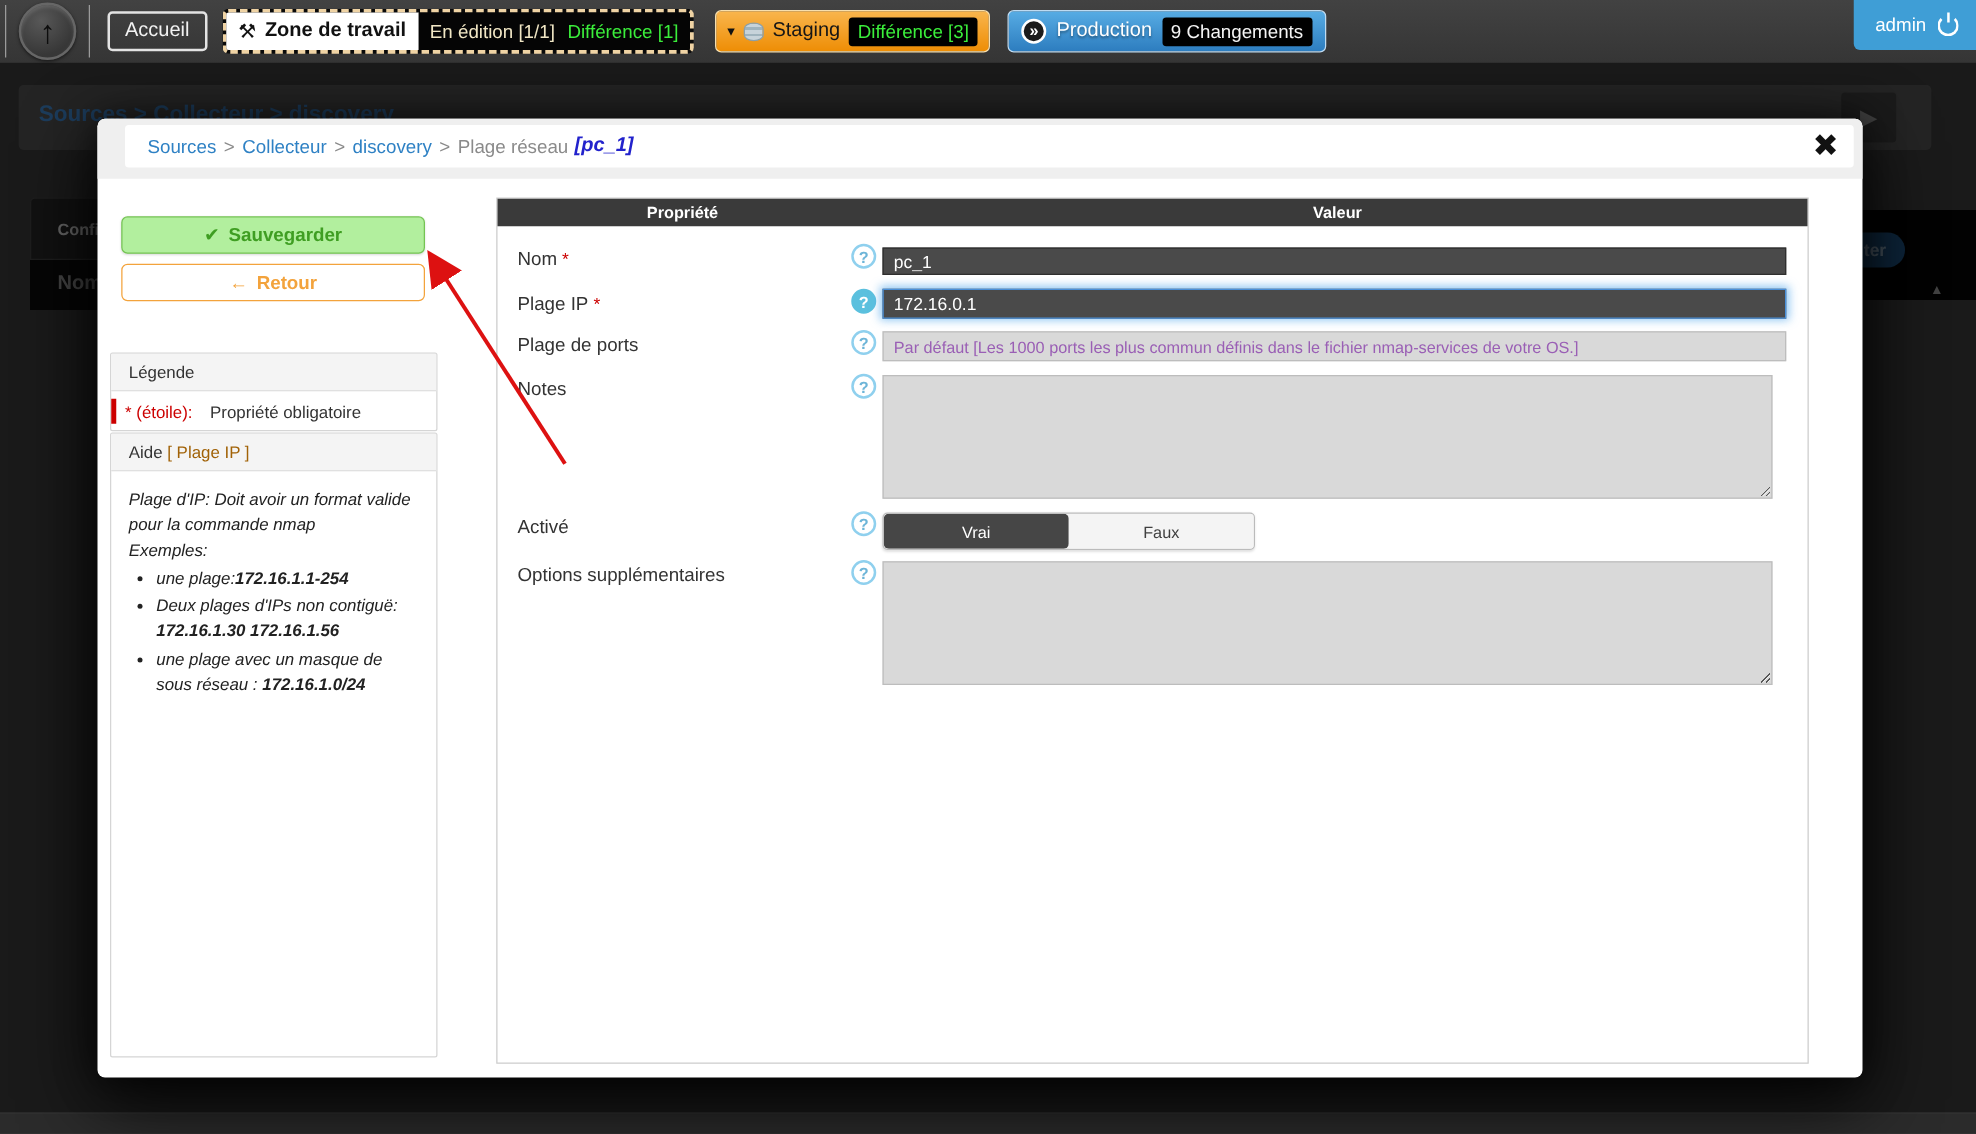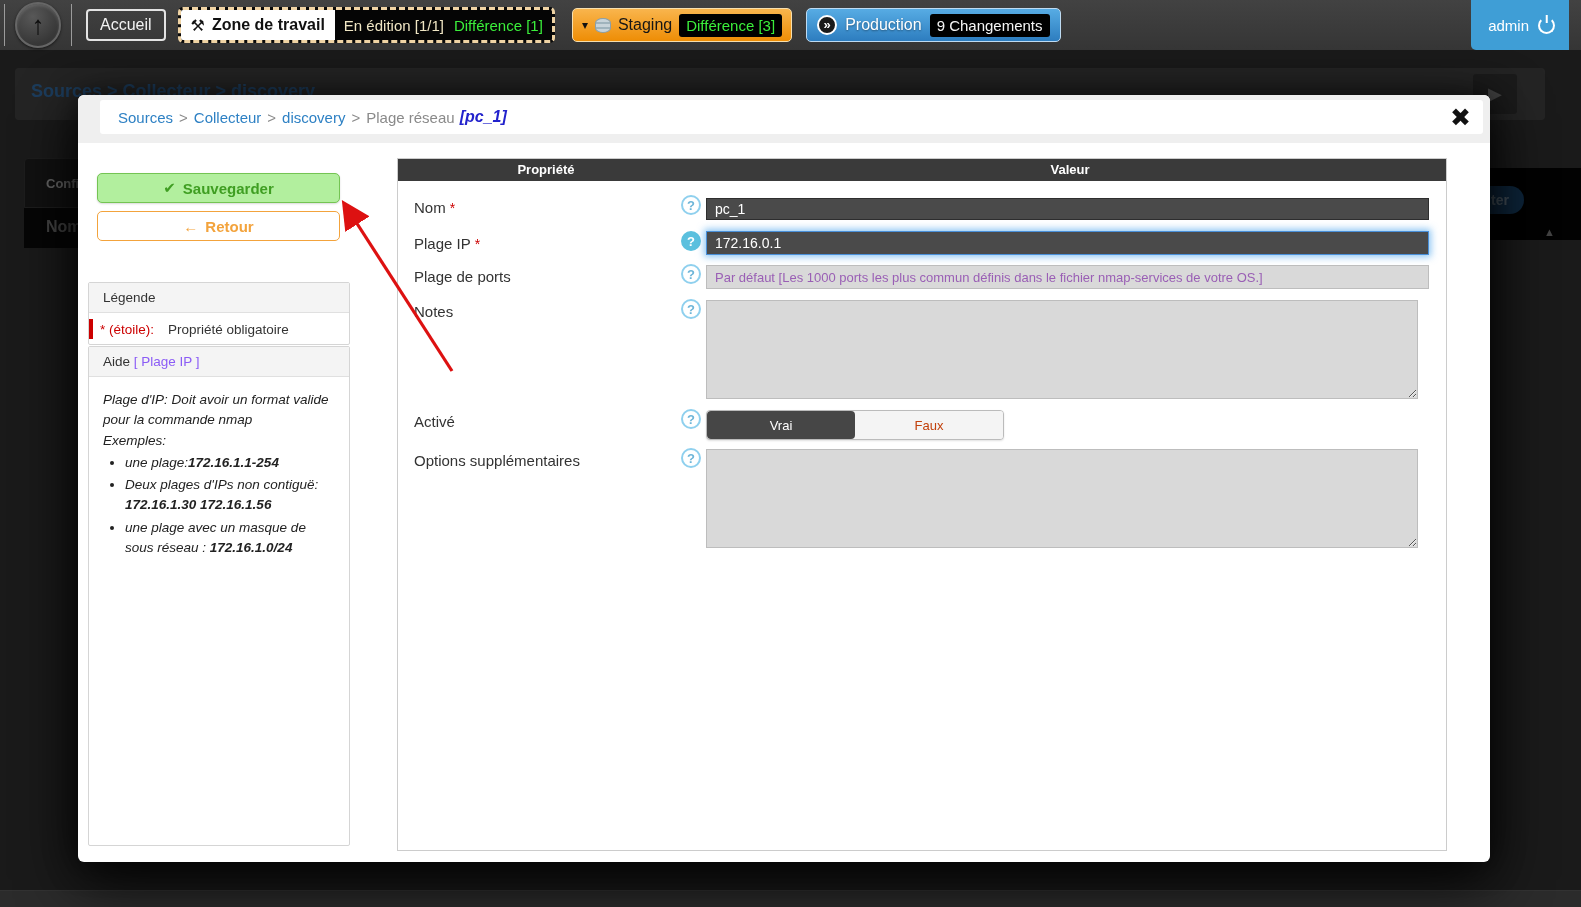--- a/index.html
+++ b/index.html
@@ -43,21 +43,21 @@
   .black-badge { background:#000; border-radius:3px; padding:3px 7px; font-size:15px;}
   .badge-green { color:#3bee3b; }
   .badge-white { color:#f5f5f5; }
   .prod-btn { margin-left:14px; height:34px; display:flex; align-items:center; gap:8px; padding:0 10px;
     background:linear-gradient(#57ace4,#2d7dbf); border:1px solid #bedbf2; border-radius:5px;
     cursor:pointer; flex:0 0 auto;}
   .prod-icon { width:20px; height:20px; border-radius:50%; background:#1b1b1b; border:2px solid #fff;
     display:flex; align-items:center; justify-content:center;}
   .prod-icon span { color:#fff; font-size:13px; font-weight:bold; line-height:1; margin-top:-1px;}
   .prod-label { font-size:16px; color:#fff; text-shadow:0 1px 2px rgba(0,0,0,.4);}
-  .admin-box { position:absolute; right:12px; top:0; width:98px; height:50px; background:#3f9ed6;
+  .admin-box { position:absolute; right:0; top:0; width:98px; height:40px; background:#3f9ed6;
     border-radius:0 0 0 5px; display:flex; align-items:center; justify-content:flex-end;
     gap:9px; padding-right:14px; cursor:pointer;}
   .admin-name { color:#fff; font-size:15px; }
   .power-icon { width:17px; height:17px; border:2px solid #fff; border-top-color:transparent;
     border-radius:50%; position:relative;}
   .power-icon::before { content:""; position:absolute; left:50%; top:-4px; transform:translateX(-50%);
     width:2.5px; height:8px; background:#fff;}
 
   
   .bg-content { position:absolute; left:0; top:50px; width:1581px; height:857px; background:#383838; z-index:1;}
@@ -101,21 +101,21 @@
     display:flex; align-items:center; justify-content:center; gap:7px; cursor:pointer;
     box-shadow:0 1px 2px rgba(0,0,0,.15);}
   .btn-back { position:absolute; left:19px; top:116px; width:243px; height:30px; background:#fff;
     border:1px solid #f3a33c; border-radius:5px; color:#f3a33c; font-size:15px; font-weight:bold;
     display:flex; align-items:center; justify-content:center; gap:7px; cursor:pointer;}
   .side-box { position:absolute; left:10px; width:262px; background:#fff; border:1px solid #d5d5d5;
     border-radius:2px;}
   .legend-box { top:187px; height:63px;}
   .side-box-header { background:#f4f4f4; border-bottom:1px solid #e0e0e0; padding:7px 14px;
     font-size:13.5px; color:#333;}
-  .side-box-header .ctx { color:#8b5cf6; }
+  .side-box-header .ctx { color:#a16207; }
   .legend-row { display:flex; align-items:center; padding:6px 10px 6px 0; }
   .legend-bar { width:4px; height:20px; background:#cc0000; margin-right:7px;}
   .legend-star { color:#cc0000; font-size:13.5px; margin-right:14px;}
   .legend-text { color:#333; font-size:13.5px;}
   .help-box { top:251px; height:500px;}
   .help-body { padding:13px 14px; font-style:italic; color:#222; font-size:13.5px; line-height:1.5;}
   .help-body ul { margin:2px 0 0 22px; }
   .help-body li { margin-bottom:2px; }
   .help-bold { font-weight:bold; }
 
@@ -141,21 +141,21 @@
     font-family:"Liberation Sans","DejaVu Sans",sans-serif;}
   .inp-light::placeholder { color:#9a5fb5; opacity:1;}
   .inp-area { position:absolute; left:308px; width:712px; height:99px; background:#d9d9d9;
     border:1px solid #bdbdbd; resize:both; font-family:"Liberation Sans","DejaVu Sans",sans-serif;}
   .toggle { position:absolute; left:308px; width:298px; height:30px; border:1px solid #bbb;
     border-radius:4px; display:flex; overflow:hidden; background:#f4f4f4;
     box-shadow:0 1px 2px rgba(0,0,0,.12);}
   .toggle .opt { flex:1; display:flex; align-items:center; justify-content:center; font-size:13px;
     cursor:pointer;}
   .toggle .sel { background:#464646; color:#fff; border-radius:4px;text-align:right;}
-  .toggle .unsel { background:#f4f4f4; color:#c2410c;}
+  .toggle .unsel { background:#f4f4f4; color:#404040;}
 
   .annot-arrow { position:absolute; left:0; top:0; z-index:8; pointer-events:none;}
 </style>
 </head>
 <body>
 
 <div class="topbar">
   <div class="vsep"></div>
   <div class="circle-btn">
     <span>↑</span>

